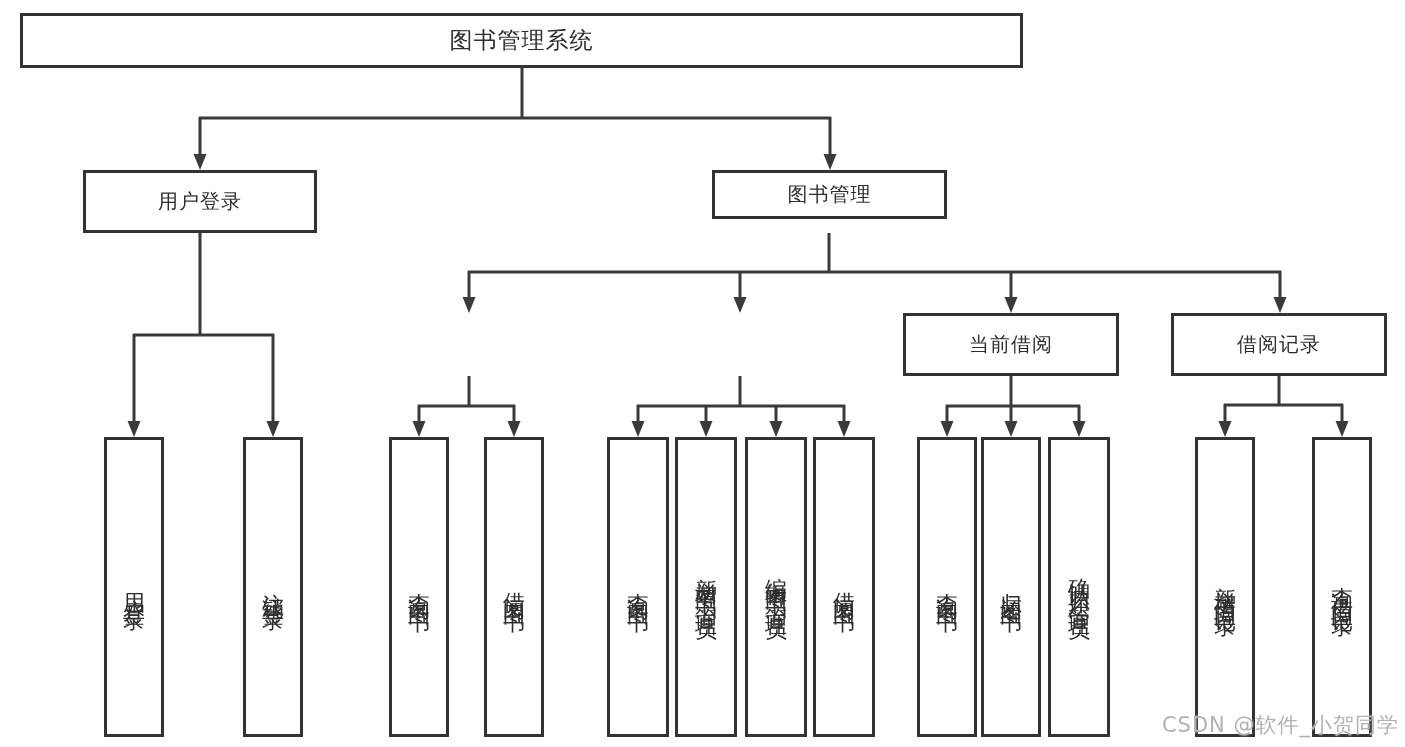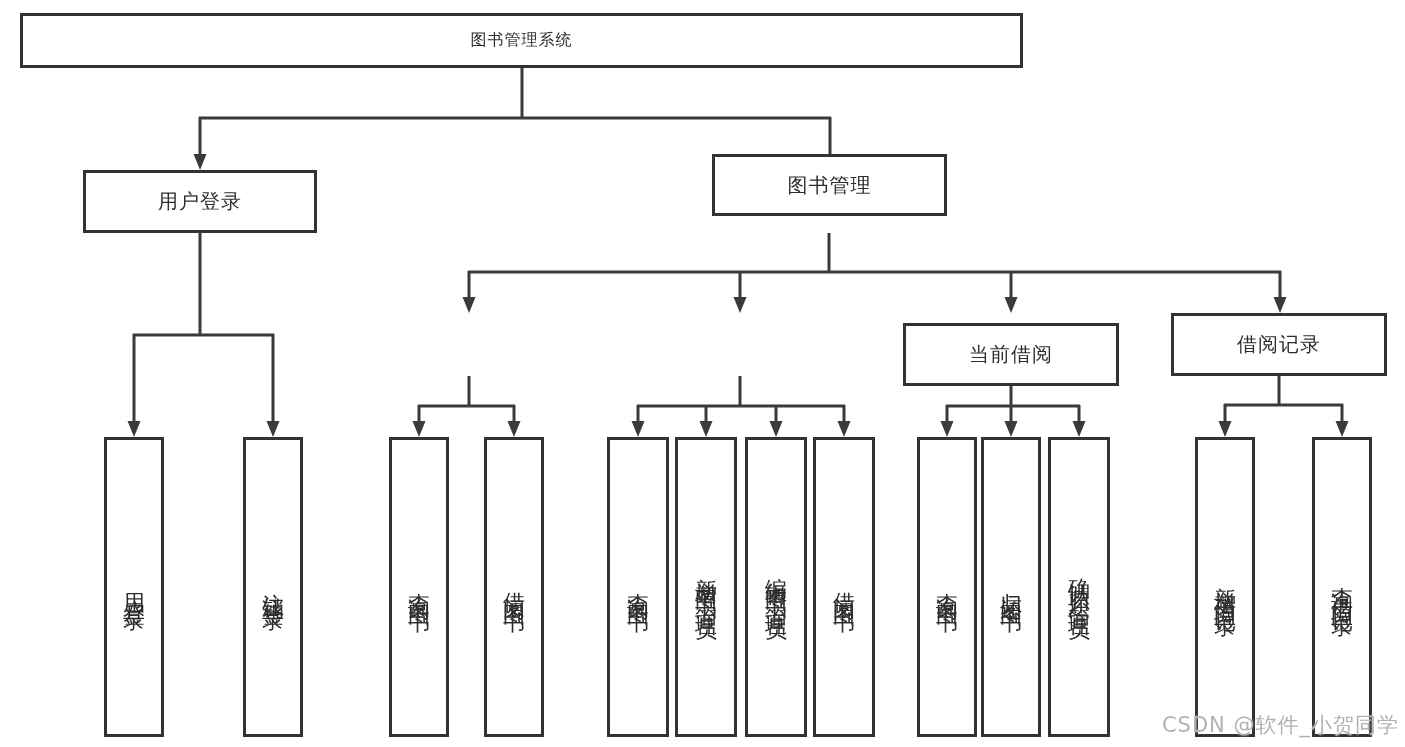--- a/index.html
+++ b/index.html
@@ -27,21 +27,21 @@
     background:#fff;
     border:3px solid var(--border);
     display:flex;align-items:center;justify-content:center;
     z-index:2;
   }
   .box.h span{
     font-size:20px;
     letter-spacing:1px;
     white-space:nowrap;
   }
-  .box.root span{font-size:16px;text-align:right;}
+  .box.root span{font-size:23px;text-align:right;}
   .box.v span{
     writing-mode:vertical-rl;
     text-orientation:mixed;
     font-size:22px;
     letter-spacing:6px;
     line-height:1;
   }
   .watermark{
     position:absolute;
     right:6px;bottom:8px;
@@ -95,25 +95,25 @@
     <polygon points="1335.5,421 1348.5,421 1342,437"></polygon>
   </svg>
 
   <div class="box h root" style="left:20px;top:13px;width:1003px;height:55px">
     <span>图书管理系统</span>
   </div>
 
   <div class="box h" style="left:83px;top:170px;width:234px;height:63px">
     <span>用户登录</span>
   </div>
-  <div class="box h" style="left:712px;top:154px;width:235px;height:62px">
+  <div class="box h" style="left:712px;top:170px;width:235px;height:49px">
     <span>图书管理</span>
   </div>
 
-  <div class="box h" style="left:903px;top:323px;width:216px;height:63px">
+  <div class="box h" style="left:903px;top:313px;width:216px;height:63px">
     <span>当前借阅</span>
   </div>
   <div class="box h" style="left:1171px;top:313px;width:216px;height:63px">
     <span>借阅记录</span>
   </div>
 
   <div class="box v" style="left:104px;top:437px;width:60px;height:300px">
     <span>用户登录</span>
   </div>
   <div class="box v" style="left:243px;top:437px;width:60px;height:300px">

